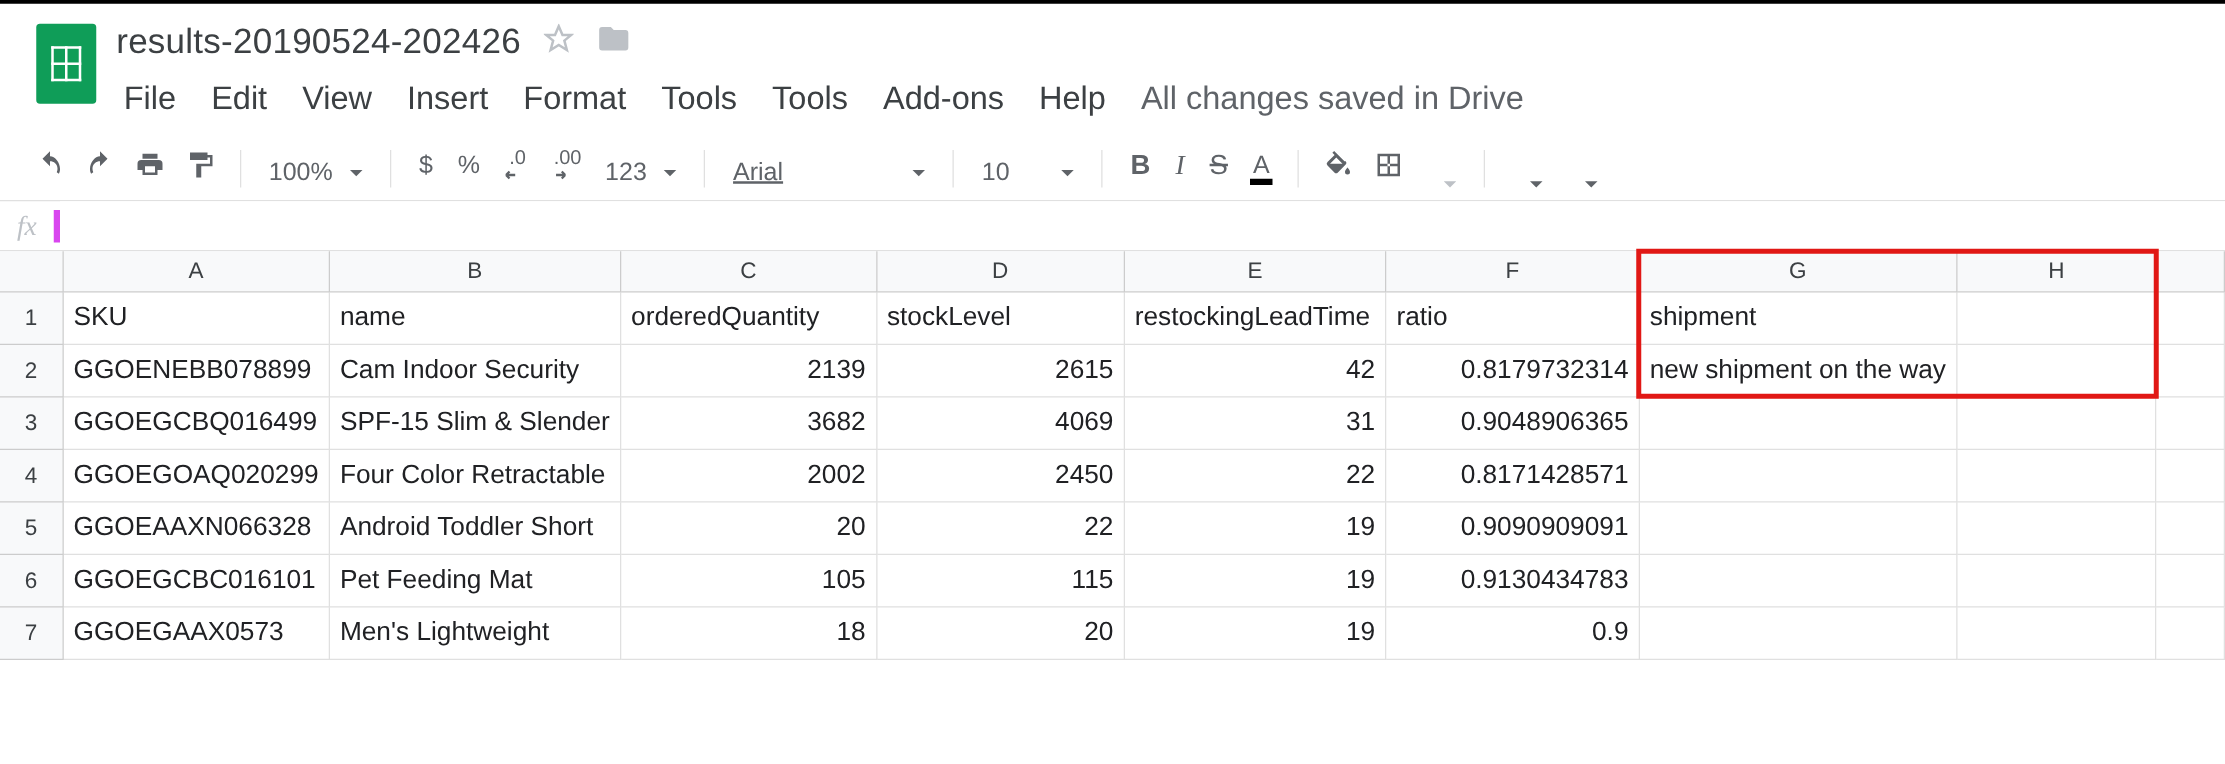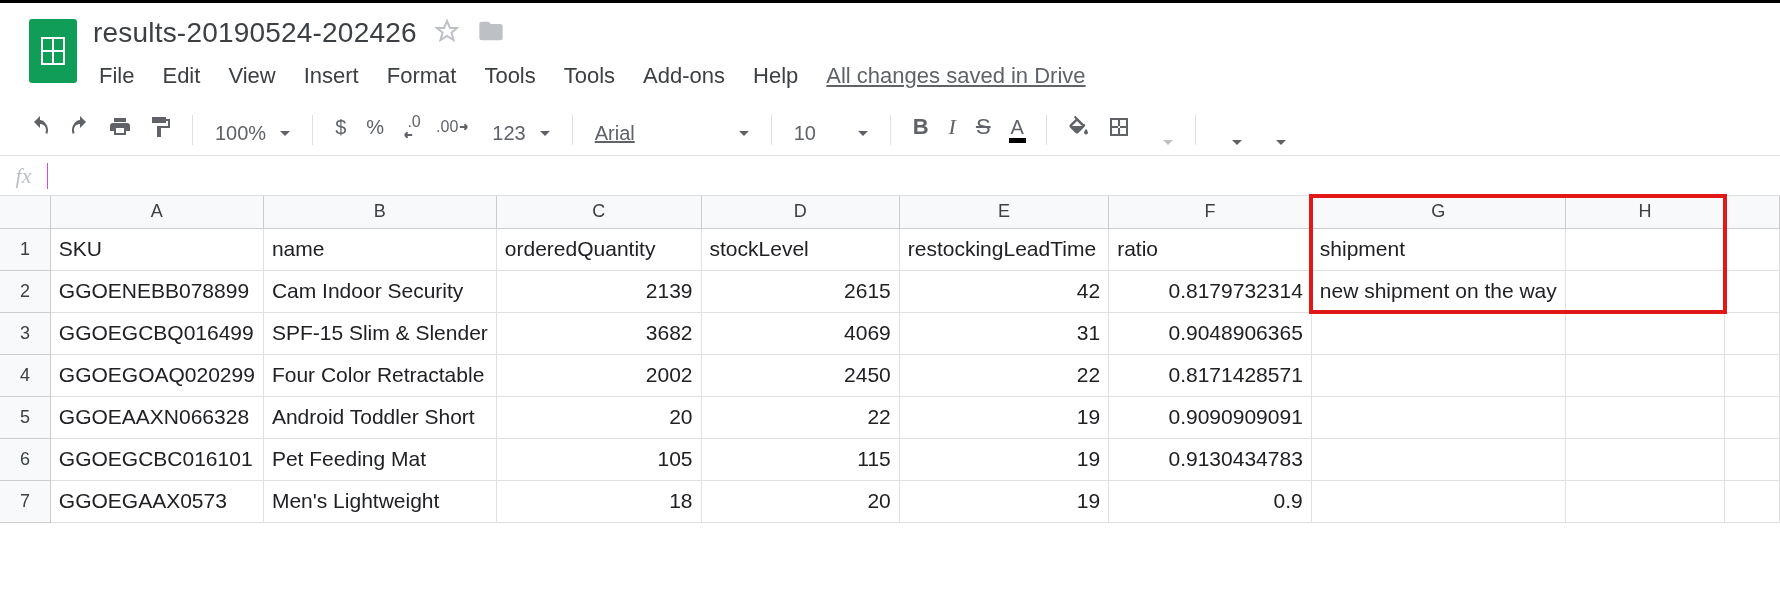--- a/index.html
+++ b/index.html
@@ -19,42 +19,42 @@
       linear-gradient(#fff,#fff) left 0 bottom 0 / 100% 2px no-repeat,
       linear-gradient(#fff,#fff) left 0 top 0 / 2px 100% no-repeat,
       linear-gradient(#fff,#fff) left 50% top 0 / 2px 100% no-repeat,
       linear-gradient(#fff,#fff) right 0 top 0 / 2px 100% no-repeat;
   }
   .title-col { flex: 1; padding-left: 8px; }
   .title-row { display: flex; align-items: center; gap: 18px; height: 40px; }
   .doc-title { font-size: 28px; color: #3c4043; letter-spacing: .2px; }
   .star-icon svg { width: 24px; height: 24px; fill: none; stroke: #bdc1c6; stroke-width: 2; }
   .folder-icon svg { width: 28px; height: 28px; fill: #bdc1c6; }
-  .menubar { display: flex; gap: 28px; padding: 10px 0 14px 6px; font-size: 22px; color: #3c4043; }
+  .menubar { display: flex; gap: 28px; padding: 10px 0 14px 6px; font-size: 26px; color: #3c4043; }
   .menubar .menu-item { cursor: pointer; }
-  .menubar .drive-status { color: #5f6368; text-decoration: underline; }
+  .menubar .drive-status { color: #5f6368; }
 
   
   .toolbar { display: flex; align-items: flex-end; padding: 6px 12px 10px 22px; border-bottom: 1px solid #e0e0e0; gap: 4px; color: #5f6368; font-size: 20px; }
   .tb-sep { width: 1px; height: 30px; background: #e0e0e0; margin: 0 10px; }
   .tb-btn { min-width: 36px; height: 36px; display: flex; align-items: center; justify-content: center; cursor: pointer; border-radius: 3px; }
   .tb-btn.text { min-width: auto; padding: 0 8px; }
   .tb-sel { display: flex; align-items: center; gap: 14px; padding: 0 8px; cursor: pointer; }
   .tb-sel .caret, .tb-btn .caret { width: 0; height: 0; border-left: 5px solid transparent; border-right: 5px solid transparent; border-top: 5px solid #5f6368; }
   .tb-btn svg { width: 24px; height: 24px; fill: #5f6368; }
   .tb-btn.redo svg { transform: scaleX(-1); }
   .text-color { position: relative; }
   .text-color::after { content:""; position:absolute; left:6px; right:6px; bottom:2px; height:5px; background:#000; }
   .bold { font-weight:700; font-size:22px; }
   .italic { font-style: italic; font-family: "Times New Roman", serif; font-size: 22px; }
   .strike { text-decoration: line-through; font-size: 22px; }
 
   
   .fx-bar { display: flex; align-items: center; height: 40px; border-bottom: 1px solid #e0e0e0; }
-  .fx-label { width: 48px; text-align: center; font-style: italic; font-family: "Times New Roman", serif; font-size: 22px; color: #bdc1c6; border-right: 1px solid #d946ef; }
+  .fx-label { width: 48px; text-align: center; font-style: italic; font-family: "Times New Roman", serif; font-size: 22px; color: #bdc1c6; border-right: 5px solid #d946ef; }
   .fx-input { flex:1; height:100%; border:none; outline:none; padding:0 10px; font-size:18px; }
 
   
   .grid-wrap { position: relative; }
   table.sheet { border-collapse: collapse; table-layout: fixed; }
   .corner { width: 56px; height: 32px; background: #f8f9fa; border-right:1px solid #ccc; border-bottom:1px solid #ccc; }
   th.colhead { background:#f8f9fa; border:1px solid #ccc; border-top:none; height:32px; font-weight:400; font-size:18px; color:#3c4043; }
   th.rowhead { background:#f8f9fa; border:1px solid #ccc; border-left:none; width:56px; font-weight:400; font-size:18px; color:#3c4043; text-align:center; }
   td.cell { border:1px solid #e0e0e0; padding:0 8px; height:42px; font-size:21px; white-space:nowrap; overflow:hidden; }
   td.cell.num { text-align:right;margin-left:26px; }
@@ -132,21 +132,21 @@
   <div class="tb-sep"></div>
 
   <div class="tb-btn text">$</div>
   <div class="tb-btn text">%</div>
   <div class="tb-btn" style="flex-direction:column; line-height:1;">
     <span style="font-size:16px;">.0</span>
     <svg viewBox="0 0 24 8" style="width:22px;height:10px;">
         <path d="M10 4H2m0 0l3-3M2 4l3 3" stroke="#5f6368" stroke-width="2" fill="none"></path>
       </svg>
   </div>
-  <div class="tb-btn" style="flex-direction:row; line-height:1;">
+  <div class="tb-btn" style="flex-direction:column; line-height:1;">
     <span style="font-size:16px;">.00</span>
     <svg viewBox="0 0 24 8" style="width:22px;height:10px;">
         <path d="M2 4h8m0 0L7 1m3 3L7 7" stroke="#5f6368" stroke-width="2" fill="none"></path>
       </svg>
   </div>
   <div class="tb-sel">
     <span>123</span>
     <span class="caret"></span>
   </div>
   <div class="tb-sep"></div>

